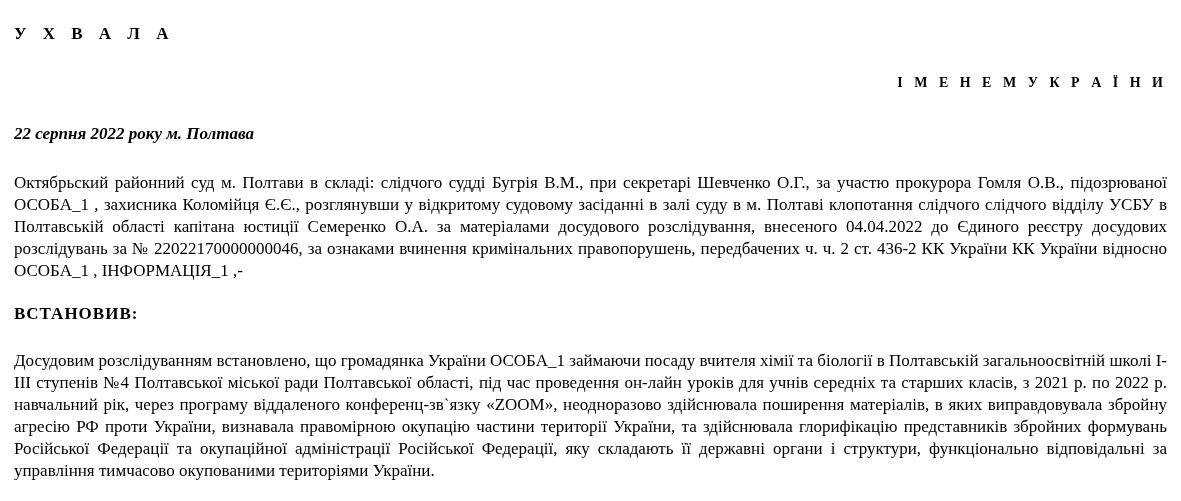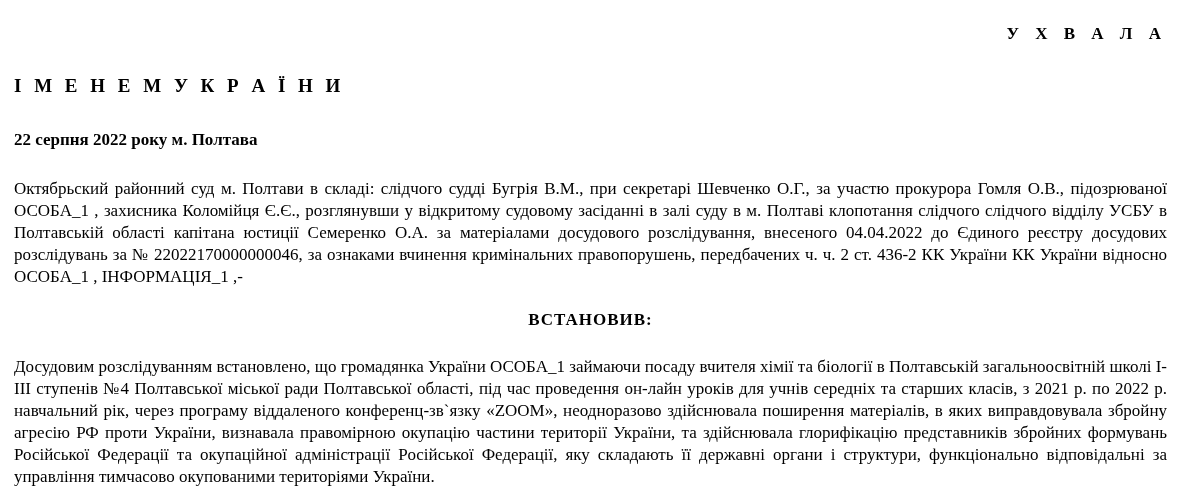--- a/index.html
+++ b/index.html
@@ -15,55 +15,55 @@
     overflow: hidden;
   }
   .page {
     width: 1181px;
     height: 501px;
     box-sizing: border-box;
     padding: 14px 14px 0 14px;
     position: relative;
   }
   .title-1 {
-    text-align: right;
+    text-align: left;
     font-weight: bold;
     font-size: 17px;
     letter-spacing: 6px;
     margin-top: 10px;
     margin-bottom: 0;
   }
   .title-2 {
-    text-align: left;
+    text-align: right;
     font-weight: bold;
-    font-size: 19px;
+    font-size: 14px;
     letter-spacing: 4px;
     margin-top: 31px;
     margin-bottom: 0;
   }
   .dateline {
     font-weight: bold;
     font-size: 17px;
     margin-top: 33px;
     margin-bottom: 0;
     text-align: left;
+    font-style: italic;
   }
   .para {
     font-size: 17px;
     text-align: justify;
     text-justify: inter-word;
     line-height: 22px;
     margin-top: 28px;
     margin-bottom: 0;
   }
   .para-2 {
     margin-top: 26px;
   }
   .section-head {
-    text-align: center;
     font-weight: bold;
     font-size: 17px;
     letter-spacing: 1px;
     margin-top: 22px;
     margin-bottom: 0;
   }
 </style>
 </head>
 <body>
 

